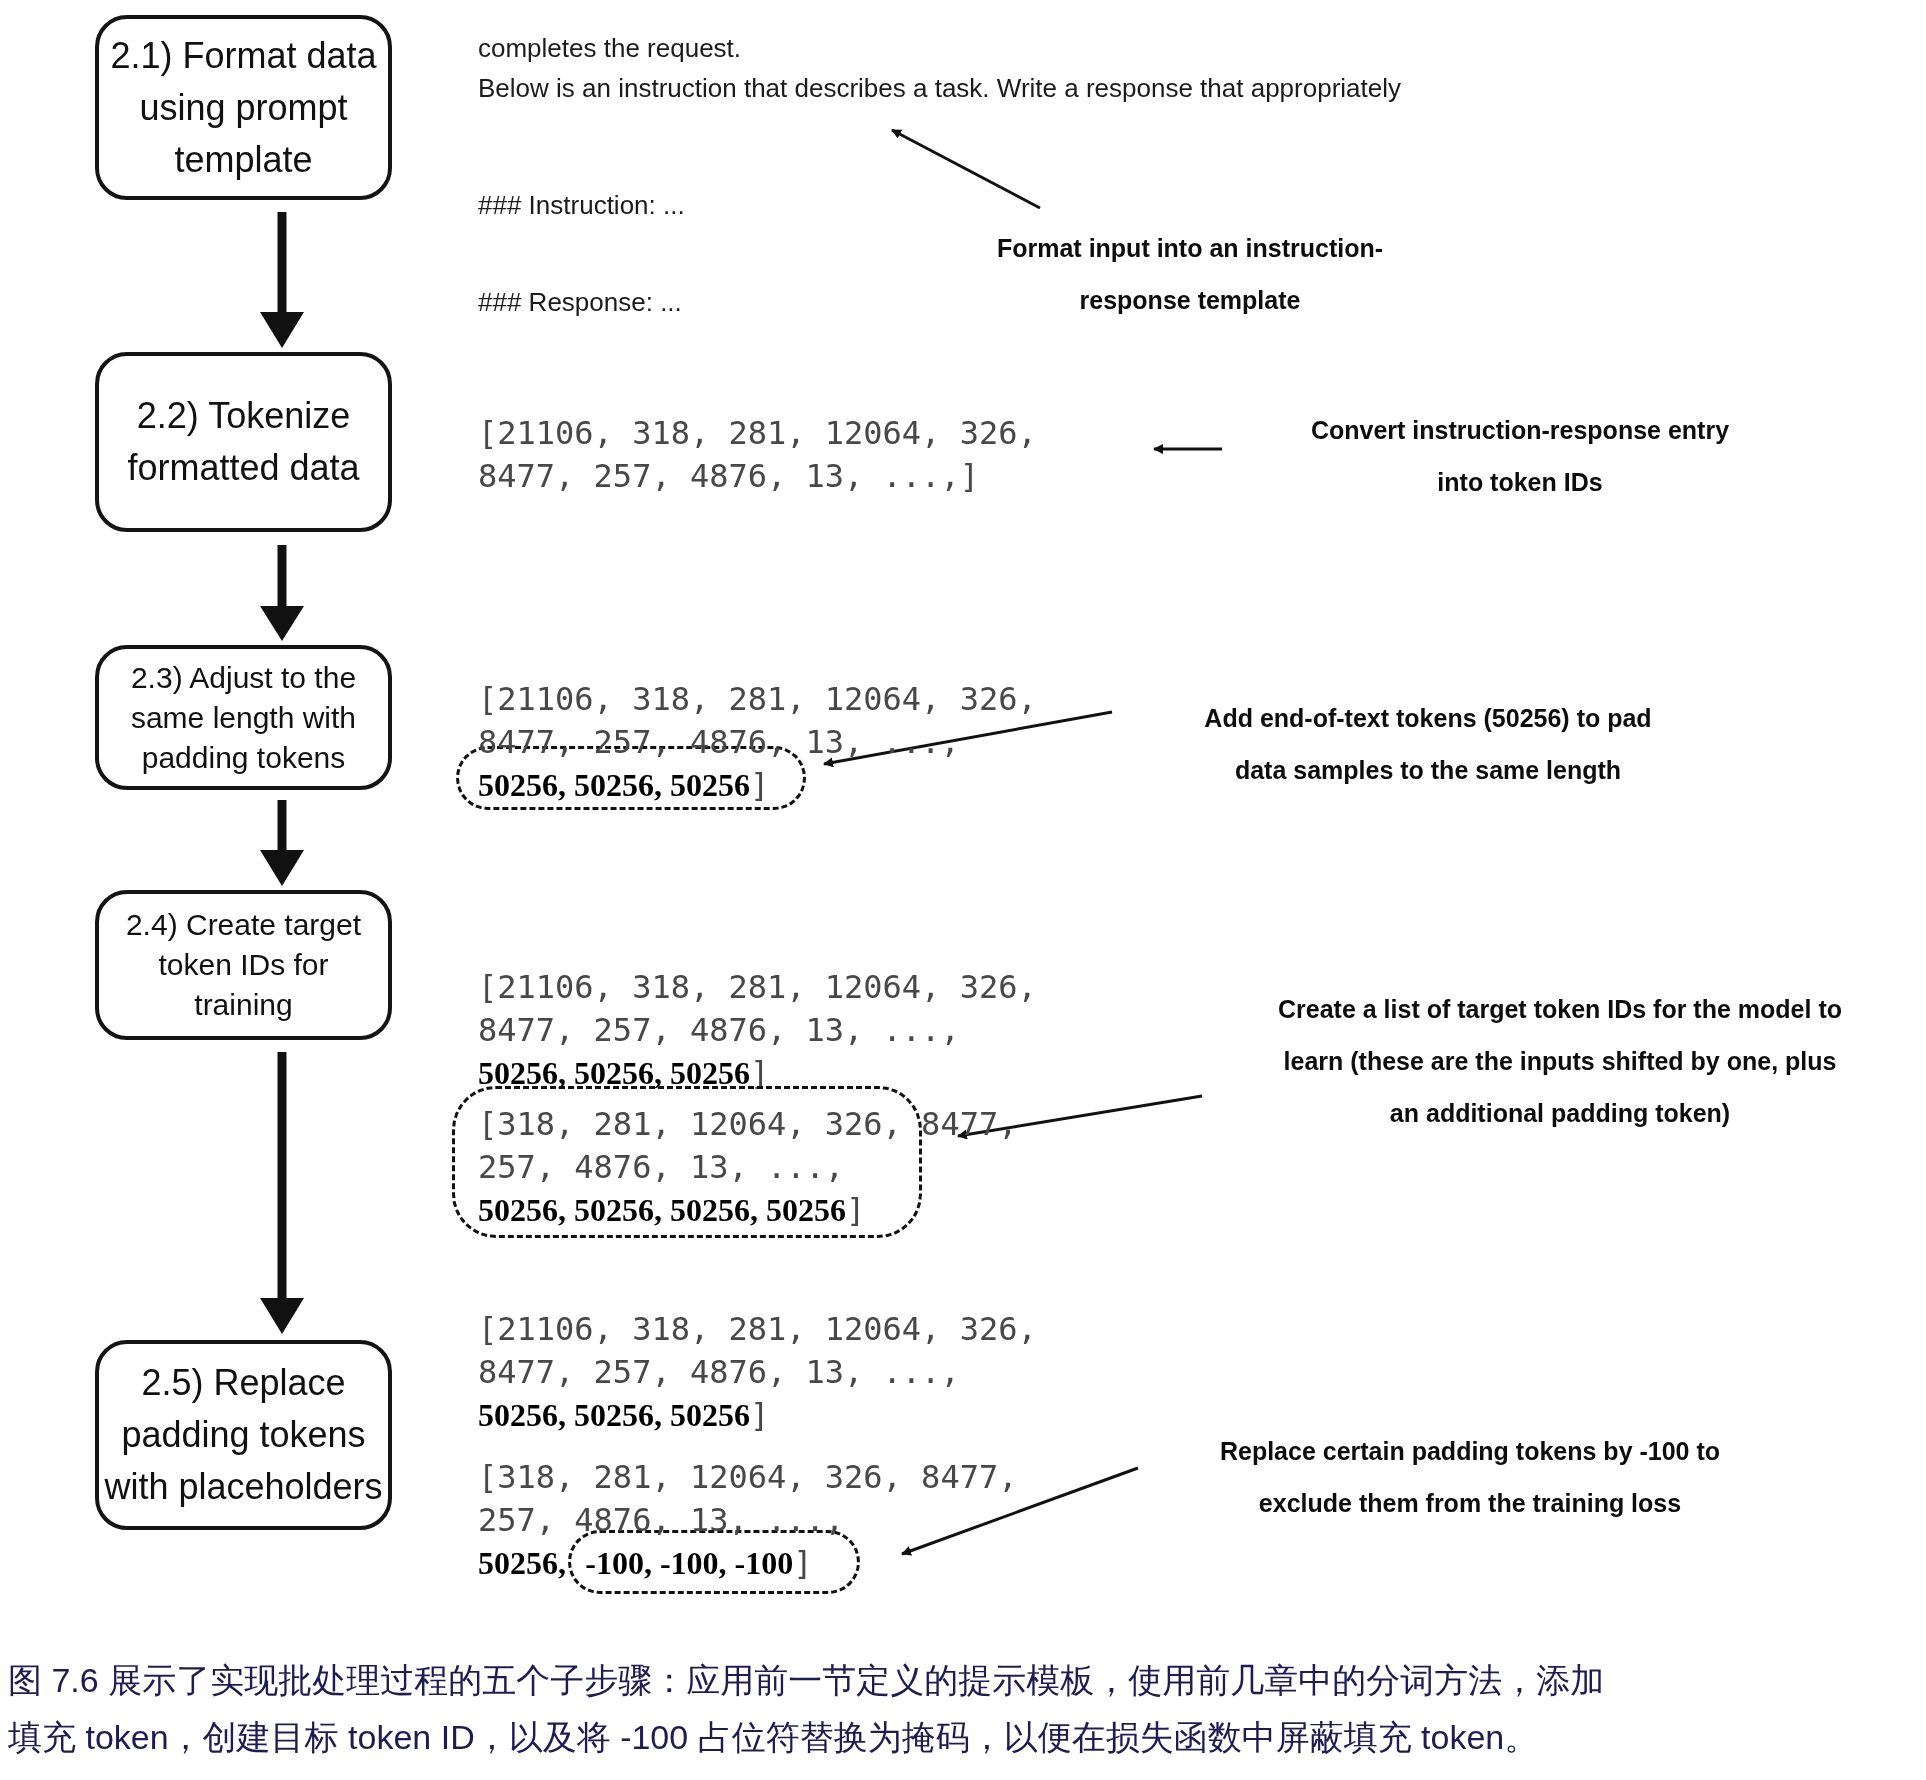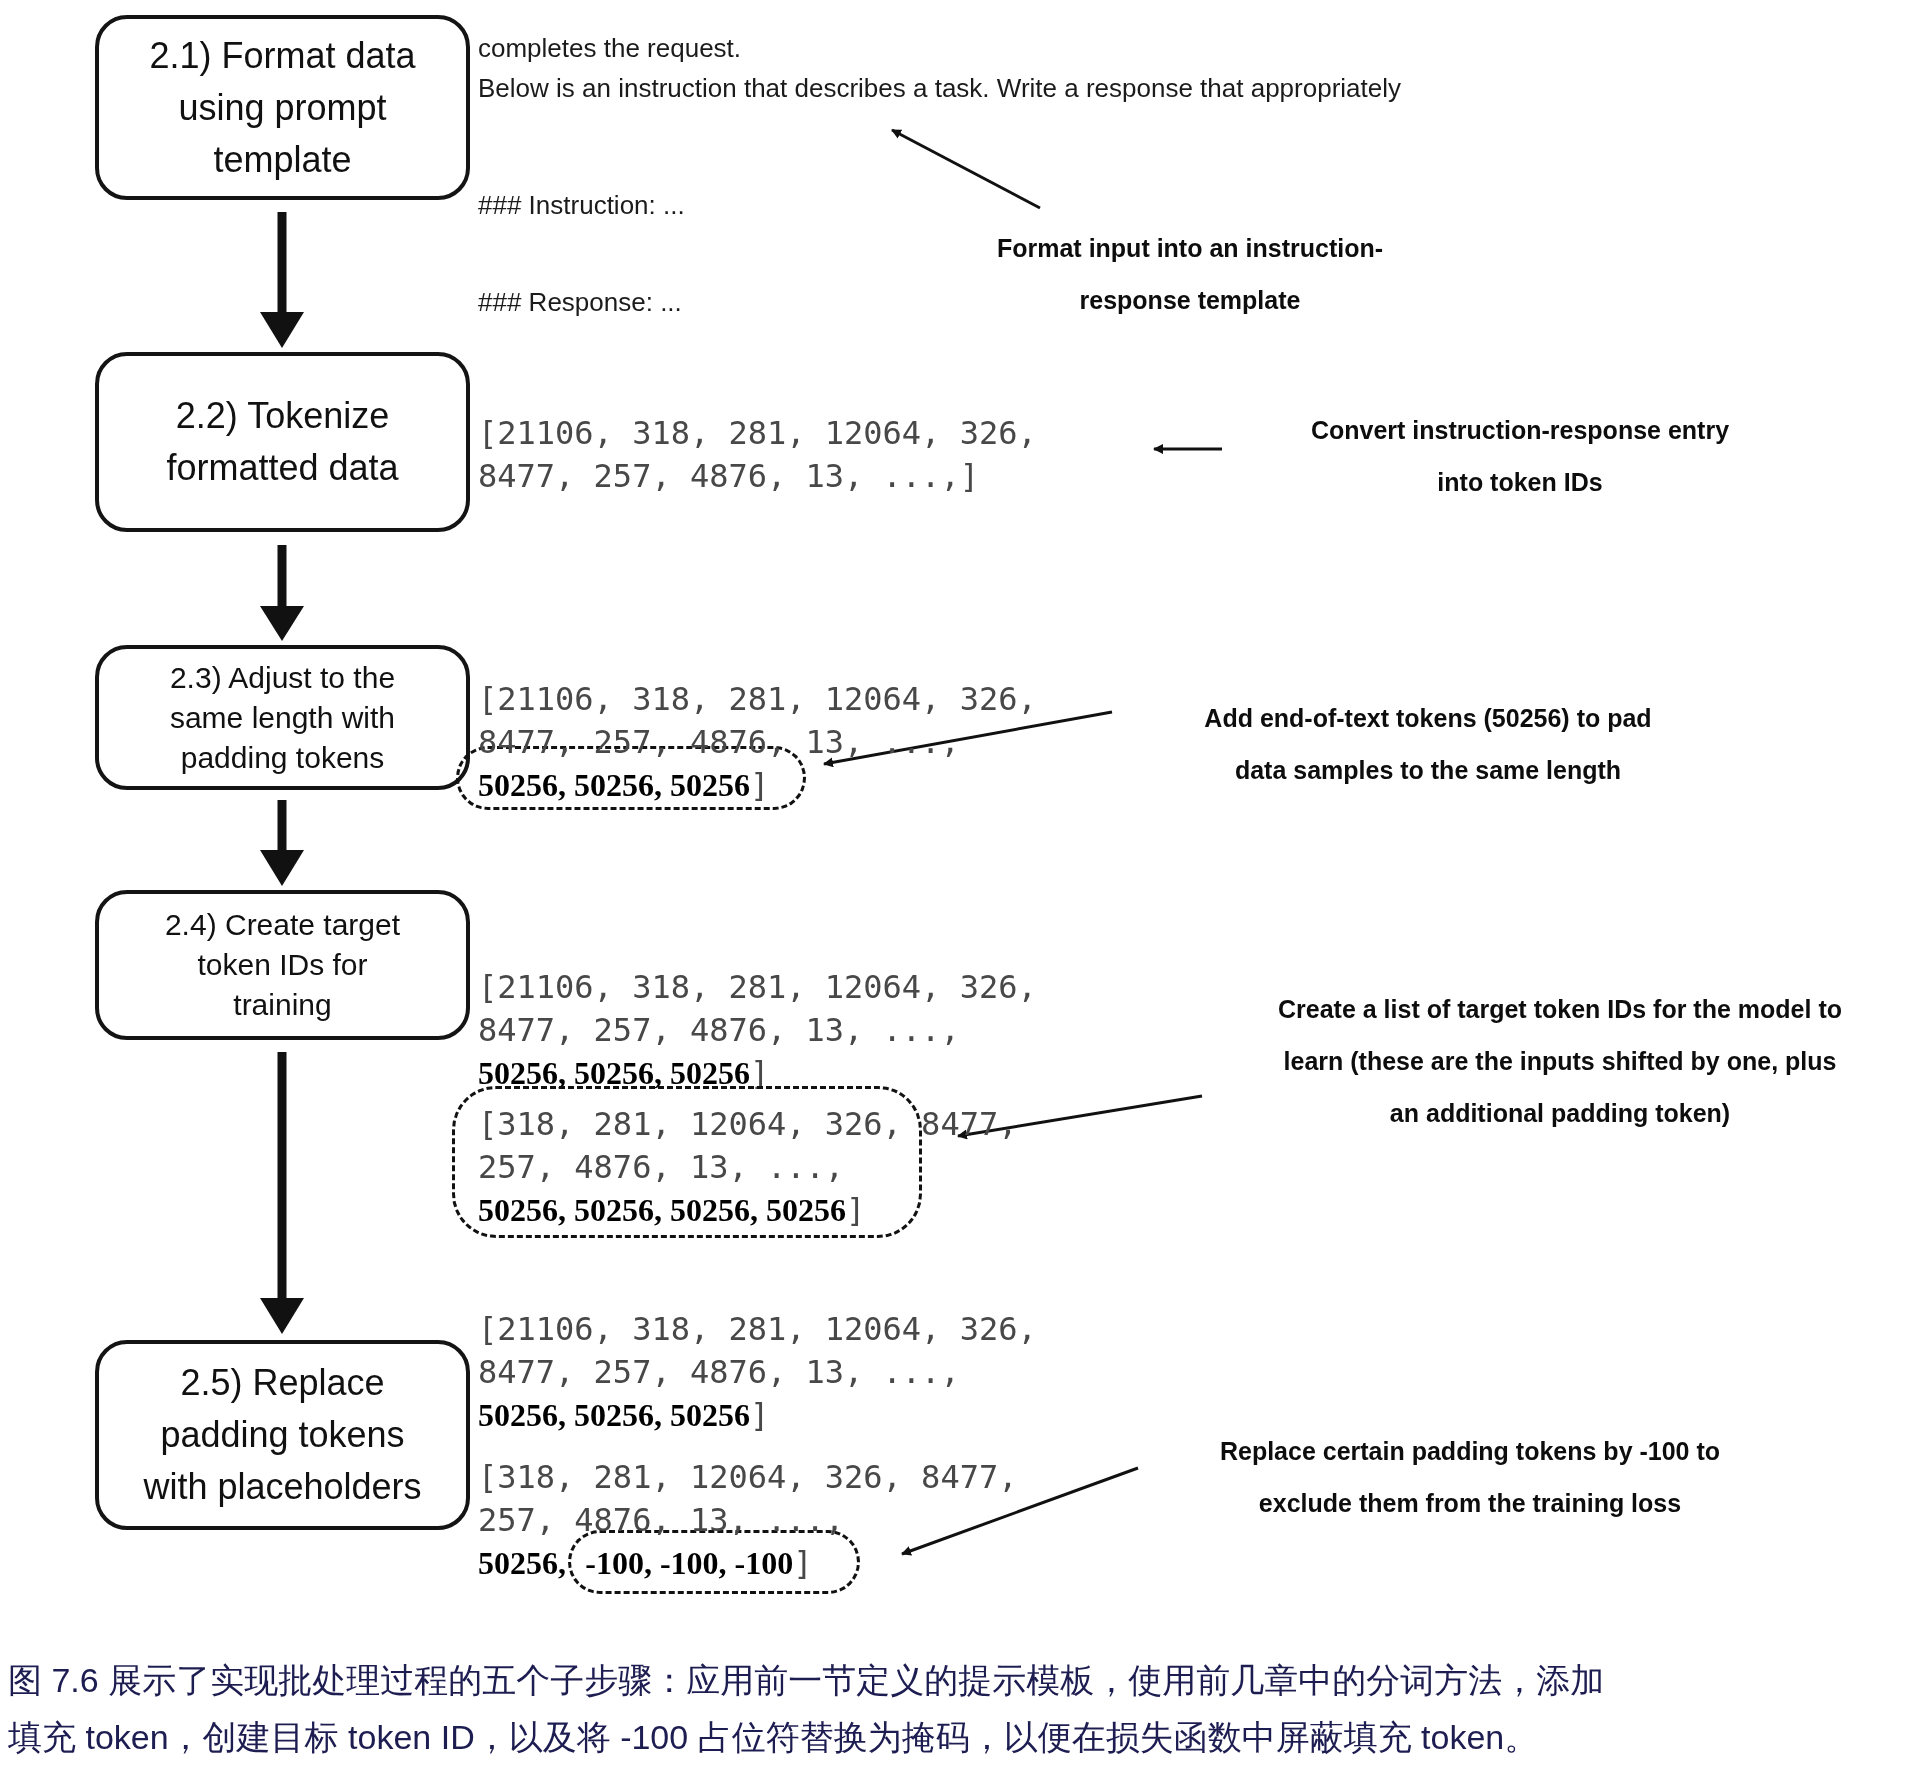--- a/index.html
+++ b/index.html
@@ -2,21 +2,21 @@
 <html><head>
 <meta charset="utf-8">
 <style>
   html,body{margin:0;padding:0;background:#ffffff;}
   #canvas{
     position:relative;width:1926px;height:1780px;background:#ffffff;overflow:hidden;
     font-family:"Liberation Sans",sans-serif;color:#1a1a1a;
   }
   
   .flow-box{
-    position:absolute;left:95px;width:375px;box-sizing:border-box;
+    position:absolute;left:95px;width:297px;box-sizing:border-box;
     border:4px solid #141414;border-radius:32px;background:#ffffff;
     display:flex;flex-direction:column;align-items:center;justify-content:center;
     text-align:center;font-weight:400;color:#111;
   }
   .flow-box .box-line{display:block;white-space:nowrap;}
   .box-large{font-size:36px;line-height:52px;}
   .box-small{font-size:30px;line-height:40px;}
   
   .body-text{position:absolute;font-size:26px;line-height:40px;color:#1b1b1b;white-space:nowrap;}
   .code-block{position:absolute;font-family:"DejaVu Sans Mono","Liberation Mono",monospace;

